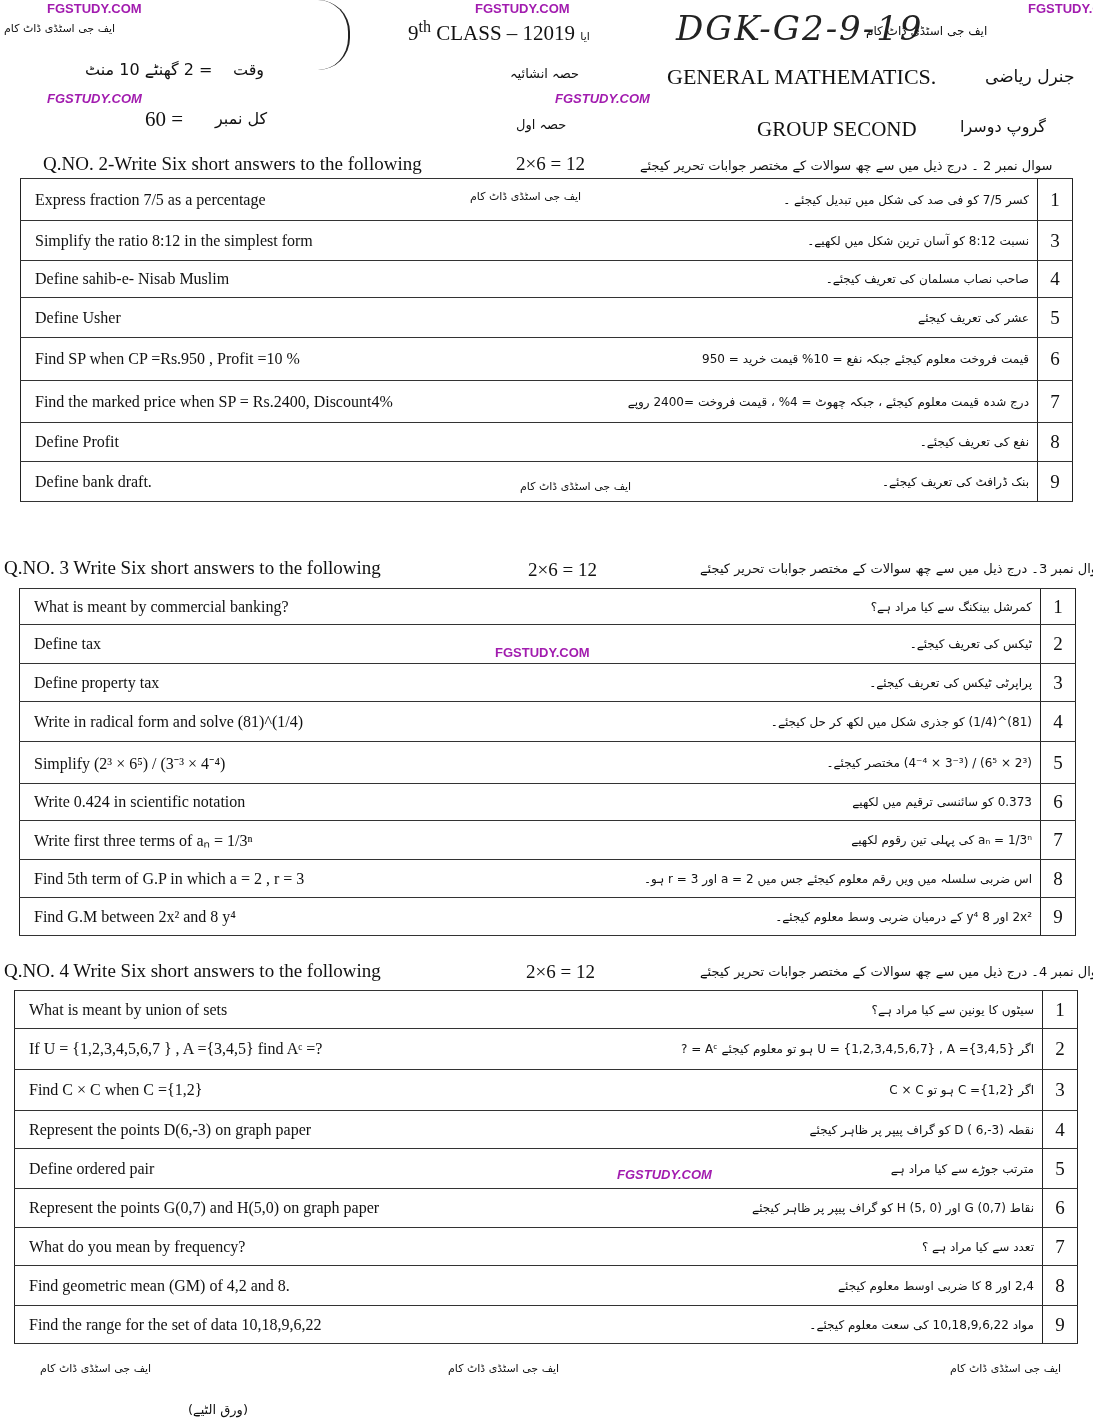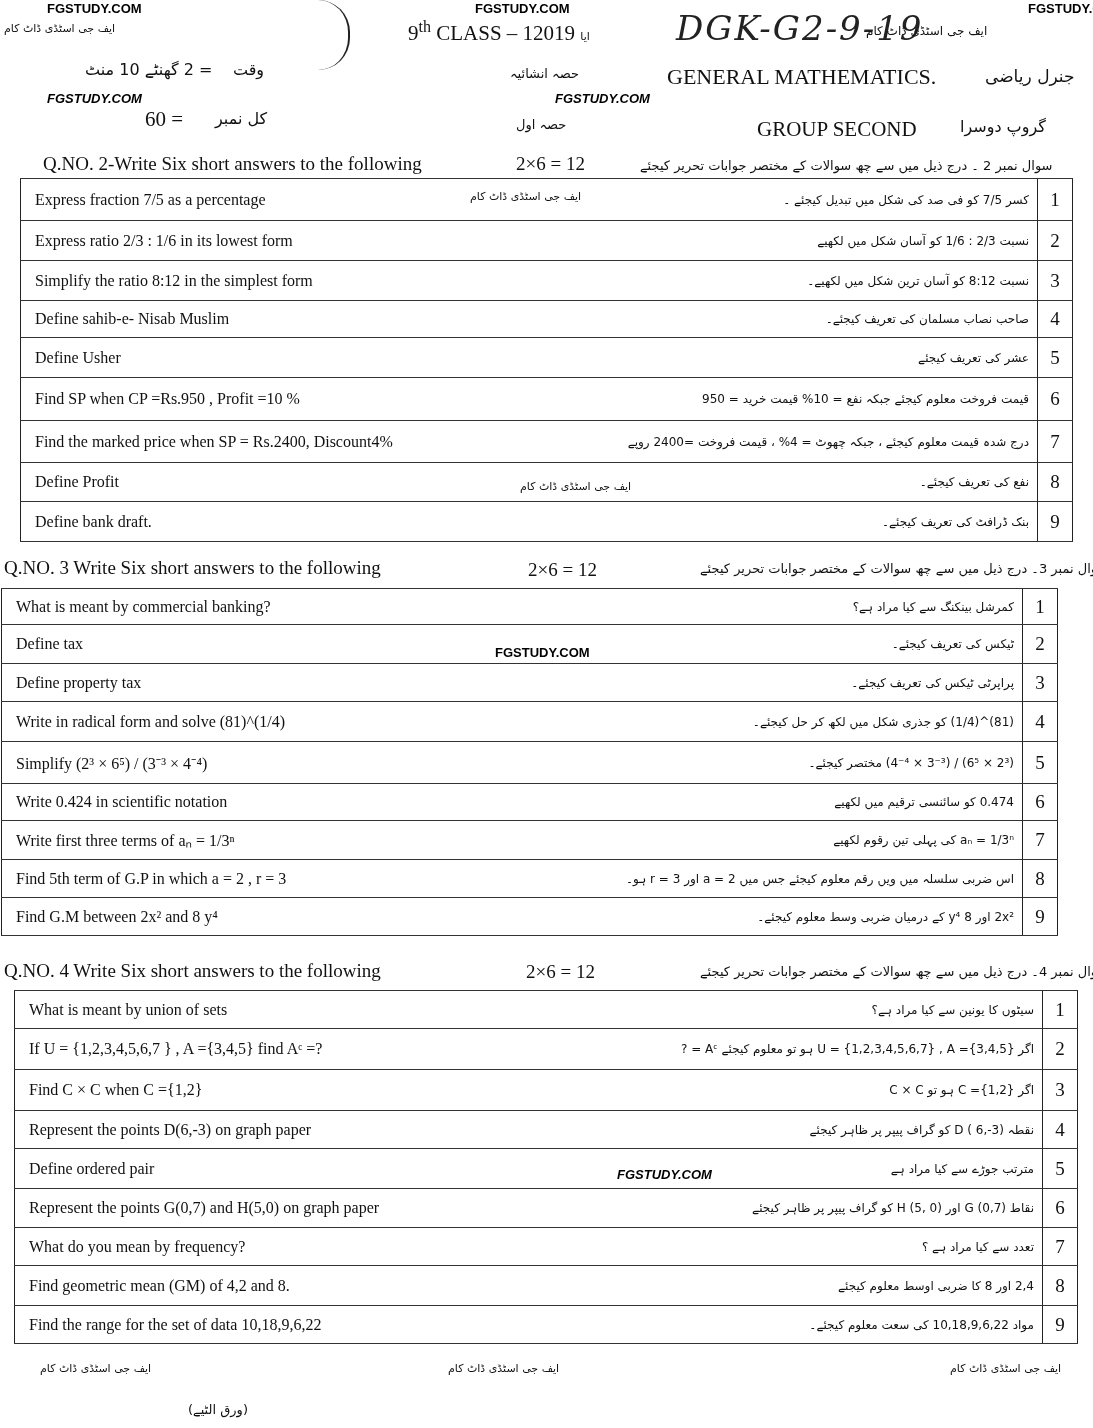--- a/index.html
+++ b/index.html
@@ -1,18 +1,18 @@
 <!DOCTYPE html>
 <html><head>
 <meta charset="utf-8">
 <style>
   html, body { margin: 0; padding: 0; background: #ffffff; }
   body { width: 1093px; height: 1428px; position: relative; overflow: hidden; font-family: "Liberation Serif", serif; color: #111; }
   .abs { position: absolute; }
-  .wm { font-family: "Liberation Sans", sans-serif; font-weight: bold; font-size: 13px; color: #000000; padding-left: 43px; }
+  .wm { font-family: "Liberation Sans", sans-serif; font-weight: bold; font-size: 13px; color: #a21caf; padding-left: 43px; }
   .wm-i { font-style: italic; }
   .urdu { direction: rtl; font-family: "DejaVu Sans", sans-serif; font-size: 13px; color: #111; white-space: nowrap; }
   .hdr-big { font-size: 21px; }
   .qhead { font-size: 19px; }
   table.q { position: absolute; border-collapse: collapse; border: 1.5px solid #222; }
   table.q td { border-top: 1.5px solid #333; border-bottom: 1.5px solid #333; padding: 0; vertical-align: middle; }
   td.en { font-size: 16px; padding-left: 14px !important; white-space: nowrap; }
   td.ur { direction: rtl; text-align: right; font-family: "DejaVu Sans", sans-serif; font-size: 12px; padding-right: 8px !important; white-space: nowrap; }
   td.num { width: 34px; text-align: center; font-size: 19px; border-left: 1.5px solid #222 !important; }
   .sig { font-family: "DejaVu Serif", serif; font-style: italic; font-size: 34px; color: #222; letter-spacing: 2px; }
@@ -55,25 +55,20 @@
 <div class="abs urdu" style="left:640px;top:158px;font-size:13px;">سوال نمبر 2 ۔ درج ذیل میں سے چھ سوالات کے مختصر جوابات تحریر کیجئے</div>
 
 <table class="q" style="left:20px;top:178px;width:1053px;">
   <tbody>
       <tr style="height:42px">
         <td class="en">Express fraction 7/5 as a percentage</td>
         <td class="ur">کسر 7/5 کو فی صد کی شکل میں تبدیل کیجئے ۔</td>
         <td class="num">1</td>
       </tr>
   <tr style="height:40px">
-        <td class="en">Express ratio 2/3 : 1/6 in its lowest form</td>
-        <td class="ur">نسبت 2/3 : 1/6 کو آسان شکل میں لکھیے</td>
-        <td class="num">2</td>
-      </tr>
-  <tr style="height:40px">
         <td class="en">Simplify the ratio 8:12 in the simplest form</td>
         <td class="ur">نسبت 8:12 کو آسان ترین شکل میں لکھیے۔</td>
         <td class="num">3</td>
       </tr>
   <tr style="height:37px">
         <td class="en">Define sahib-e- Nisab Muslim</td>
         <td class="ur">صاحب نصاب مسلمان کی تعریف کیجئے۔</td>
         <td class="num">4</td>
       </tr>
   <tr style="height:40px">
@@ -103,21 +98,21 @@
       </tr>
 </tbody>
   </table>
 <div class="abs urdu" style="left:470px;top:190px;font-size:11px;">ایف جی اسٹڈی ڈاٹ کام</div>
 <div class="abs urdu" style="left:520px;top:480px;font-size:11px;">ایف جی اسٹڈی ڈاٹ کام</div>
 
 <div class="abs qhead" style="left:4px;top:557px;">Q.NO. 3  Write Six short answers to the following</div>
 <div class="abs qhead" style="left:528px;top:559px;">2×6 = 12</div>
 <div class="abs urdu" style="left:700px;top:561px;font-size:13px;">سوال نمبر 3۔ درج ذیل میں سے چھ سوالات کے مختصر جوابات تحریر کیجئے</div>
 
-<table class="q" style="left:1px;top:588px;width:1057px;">
+<table class="q" style="left:19px;top:588px;width:1057px;">
   <tbody>
       <tr style="height:36px">
         <td class="en">What is meant by commercial banking?</td>
         <td class="ur">کمرشل بینکنگ سے کیا مراد ہے؟</td>
         <td class="num">1</td>
       </tr>
   <tr style="height:39px">
         <td class="en">Define tax</td>
         <td class="ur">ٹیکس کی تعریف کیجئے۔</td>
         <td class="num">2</td>
@@ -132,21 +127,21 @@
         <td class="ur">(81)^(1/4) کو جذری شکل میں لکھ کر حل کیجئے۔</td>
         <td class="num">4</td>
       </tr>
   <tr style="height:42px">
         <td class="en">Simplify    (2³ × 6⁵) / (3⁻³ × 4⁻⁴)</td>
         <td class="ur">(2³ × 6⁵) / (3⁻³ × 4⁻⁴) مختصر کیجئے۔</td>
         <td class="num">5</td>
       </tr>
   <tr style="height:37px">
         <td class="en">Write 0.424 in scientific notation</td>
-        <td class="ur">0.474 کو سائنسی ترقیم میں لکھیے</td>
+        <td class="ur">0.373 کو سائنسی ترقیم میں لکھیے</td>
         <td class="num">6</td>
       </tr>
   <tr style="height:39px">
         <td class="en">Write first three terms of  aₙ = 1/3ⁿ</td>
         <td class="ur">aₙ = 1/3ⁿ کی پہلی تین رقوم لکھیے</td>
         <td class="num">7</td>
       </tr>
   <tr style="height:38px">
         <td class="en">Find 5th term of  G.P in which   a = 2  , r = 3</td>
         <td class="ur">اس ضربی سلسلہ میں ویں رقم معلوم کیجئے جس میں a = 2 اور r = 3 ہو۔</td>

